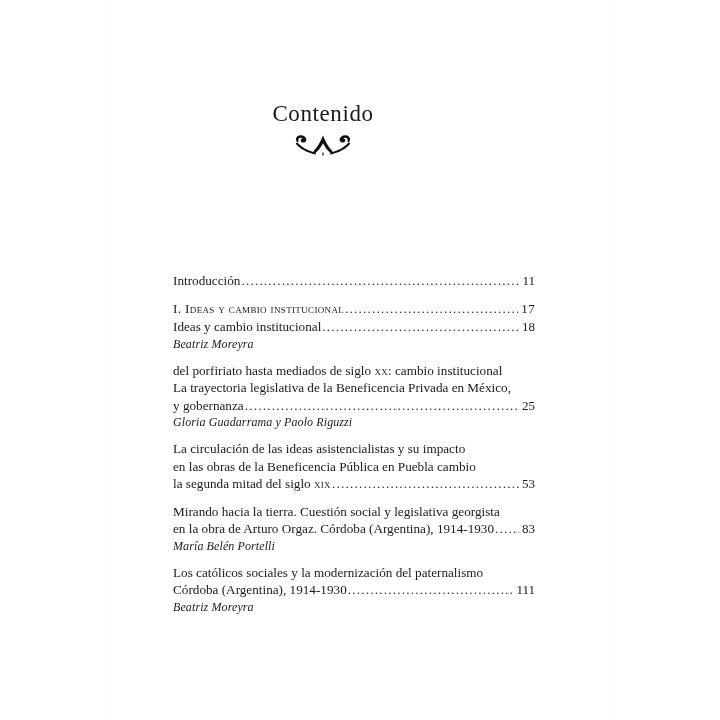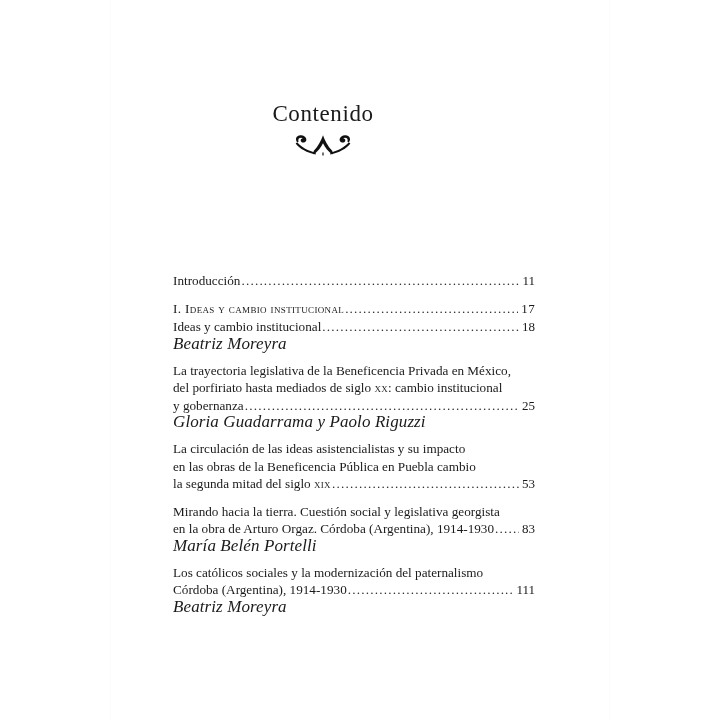--- a/index.html
+++ b/index.html
@@ -89,21 +89,21 @@
   .section-head {
     font-variant: small-caps;
     letter-spacing: 0.35px;
   }
   .section-head .cap { font-variant: normal; }
 
   .sc { font-variant: small-caps; letter-spacing: 0.3px; }
 
   .author {
     font-style: italic;
-    font-size: 17px;
+    font-size: 12px;
     line-height: 16px;
     letter-spacing: 0.1px;
   }
 </style>
 </head>
 <body>
 
 <div id="page">
 
   <div id="heading-block">
@@ -145,22 +145,22 @@
       </div>
       <div class="entry">
         <div class="ln">
           <span class="txt">Ideas y cambio institucional </span>
           <span class="leader">............................................................................................................................................</span>
           <span class="pg">18</span>
         </div>
         <div class="author">Beatriz Moreyra</div>
       </div>
       <div class="entry">
+        <div class="plain">del porfiriato hasta mediados de siglo <span class="sc">xx</span>: cambio institucional</div>
         <div class="plain">La trayectoria legislativa de la Beneficencia Privada en México,</div>
-        <div class="plain">del porfiriato hasta mediados de siglo <span class="sc">xx</span>: cambio institucional</div>
         <div class="ln">
           <span class="txt">y gobernanza</span>
           <span class="leader">............................................................................................................................................</span>
           <span class="pg">25</span>
         </div>
         <div class="author">Gloria Guadarrama y Paolo Riguzzi</div>
       </div>
       <div class="entry">
         <div class="plain">La circulación de las ideas asistencialistas y su impacto</div>
         <div class="plain">en las obras de la Beneficencia Pública en Puebla cambio</div>

